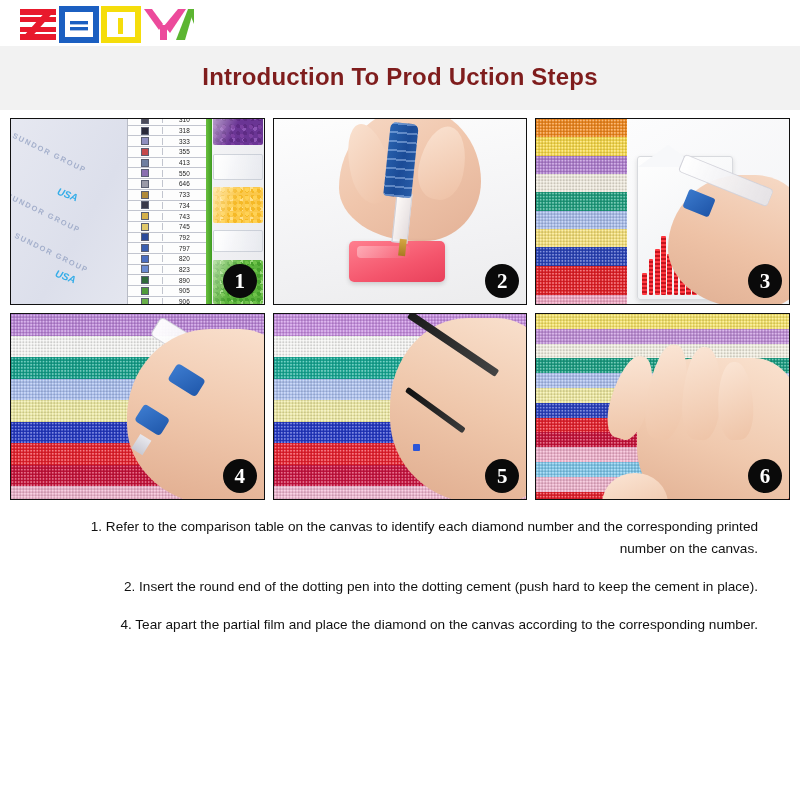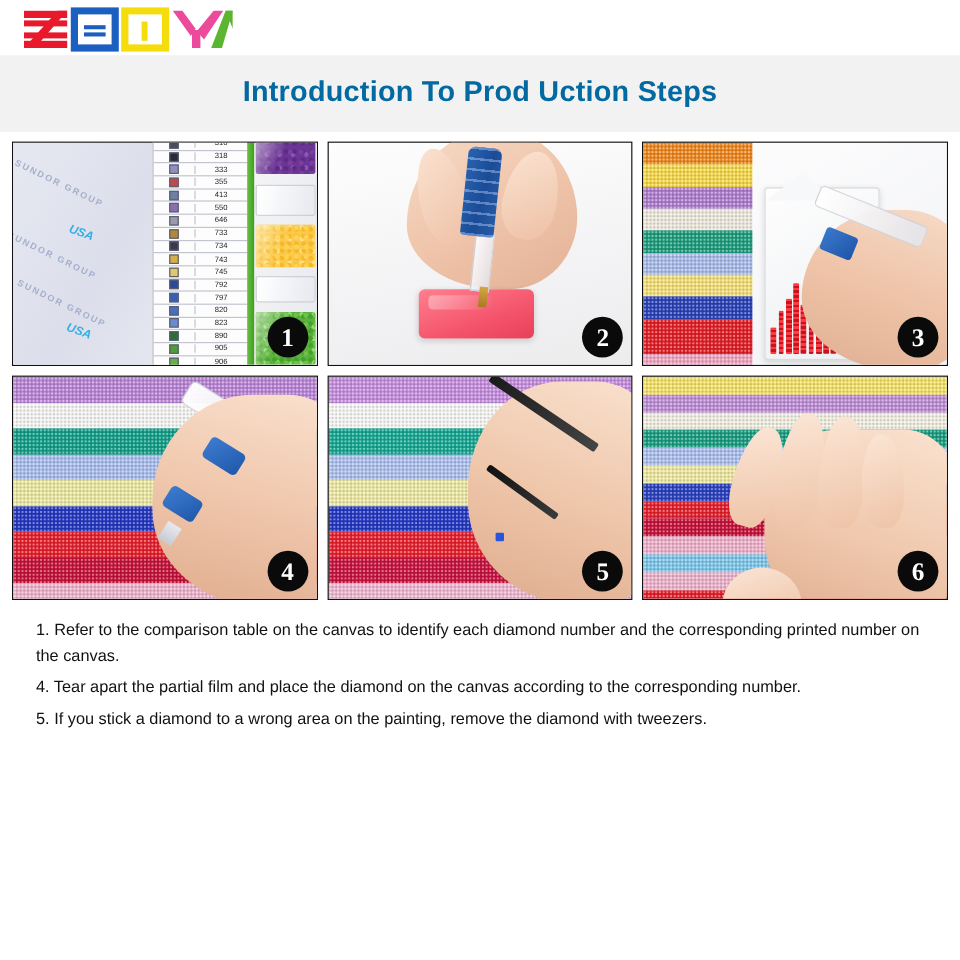--- a/index.html
+++ b/index.html
@@ -17,21 +17,21 @@
 
   
   .header {
     background: #f2f2f2;
     height: 64px;
     display:flex; flex-direction:column;
     align-items:center; justify-content:center;
     padding-bottom:2px;
   }
   .header h1 {
-    font-size: 24px; font-weight: 700; color:#0369a1;
+    font-size: 24px; font-weight: 700; color:#7f1d1d;
     letter-spacing:.2px; line-height:1.12;
   }
   .header h2 {
     font-size: 20px; font-weight: 700; color:#141414;
     letter-spacing:.2px; line-height:1.15; margin-top:1px;
   }
 
   
   .grid {
     margin: 8px 10px 0 10px;
@@ -201,21 +201,21 @@
   .p6-thumb{position:absolute;left:26%;bottom:-10%;width:26%;height:24%;
     background:linear-gradient(160deg,#fbe6d6,#eec3a6);
     border-radius:50% 50% 30% 30%/70% 70% 30% 30%;z-index:22;}
 
   
   .instructions{
     margin: 14px 26px 0 26px;
     font-size:13.6px; line-height:1.62; color:#111;
     font-family:"Liberation Sans", sans-serif;
   }
-  .instructions p{ margin:4px; }
+  .instructions p{ margin:16px;text-align:right; }
 </style>
 </head>
 <body>
 
 <div class="logo-bar">
   <div class="logo" title="ZOOYA">
     <svg width="176" height="38" viewBox="0 0 176 38">
 
       <g>
         <rect x="2" y="3" width="36" height="6" fill="#e8192c"></rect>
@@ -514,15 +514,15 @@
       <div class="p6-f" style="left:72%;top:26%;width:14%;height:42%;transform:rotate(-2deg);"></div>
       <div class="p6-thumb"></div>
     </div>
     <div class="badge">6</div>
   </div>
 
 </div>
 
 <div class="instructions">
   <p>1. Refer to the comparison table on the canvas to identify each diamond number and the corresponding printed number on the canvas.</p>
+  <p>2. Insert the round end of the dotting pen into the dotting cement (push hard to keep the cement in place).</p>
   <p>4. Tear apart the partial film and place the diamond on the canvas according to the corresponding number.</p>
-  <p>5. If you stick a diamond to a wrong area on the painting, remove the diamond with tweezers.</p>
 </div>
 
 </body></html>

